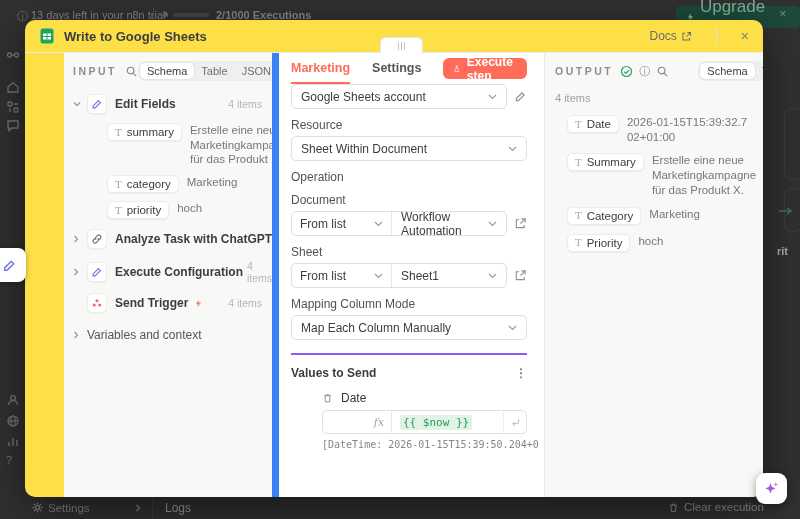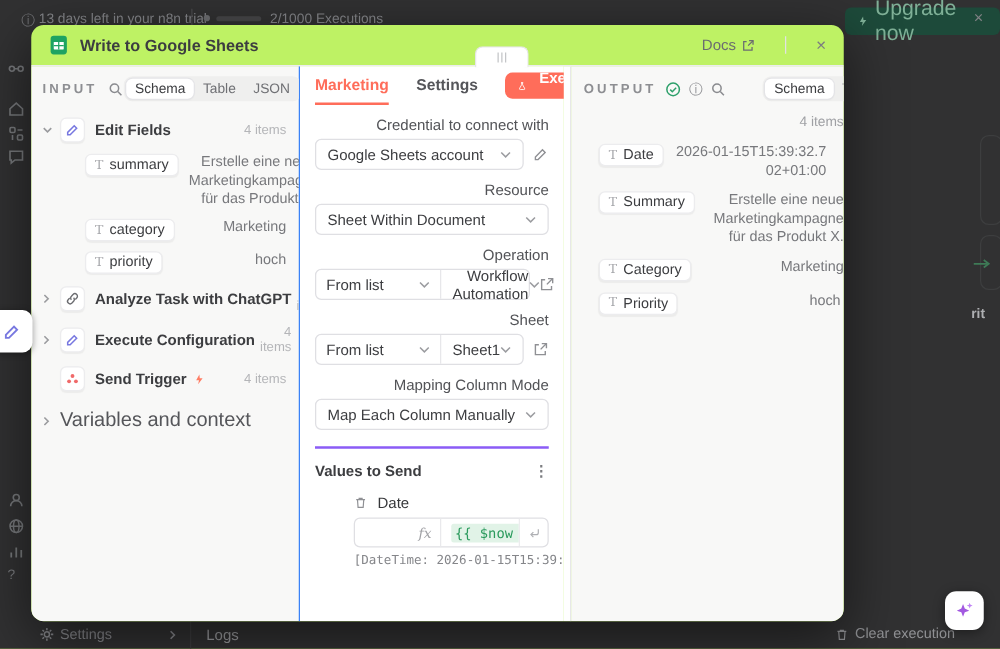--- a/index.html
+++ b/index.html
@@ -8,21 +8,21 @@
   svg { display:block; }
 
   
   .topbar { position:absolute; top:0; left:0; right:0; height:30px; font-size:11px; color:#85868a; }
   .tb-info { position:absolute; left:17px; top:9px; font-size:11px; color:#77787c; }
   .tb-trial { position:absolute; left:31px; top:9px; }
   .tb-sep { position:absolute; left:153px; top:7px; width:1px; height:14px; background:#4a4a4c; }
   .tb-dot { position:absolute; left:163px; top:12px; width:5px; height:5px; border-radius:50%; background:#6e6f72; }
   .tb-track { position:absolute; left:173px; top:13px; width:36px; height:4px; border-radius:2px; background:#474749; }
   .tb-fill { width:7px; height:4px; border-radius:2px; background:#7b7c80; }
-  .tb-exec { position:absolute; left:216px; top:9px; }
+  .tb-exec { position:absolute; left:216px; top:9px;font-weight:bold; }
   .tb-upgrade { position:absolute; left:676px; top:6px; height:22px; padding:0 10px; background:#1d4a3a; border-radius:5px; color:#7fb097; display:flex; align-items:center; gap:5px; font-size:17px; }
   .tb-close { position:absolute; left:779px; top:6px; font-size:13px; color:#818285; }
 
   .sidebar { position:absolute; left:0; top:30px; width:25px; bottom:0; }
   .sb-icon { position:absolute; left:6px; width:14px; height:14px; color:#76787b; }
   .sb-help { font-size:11px; color:#76787b; }
 
   .bottombar { position:absolute; left:0; right:0; bottom:0; height:22px; font-size:11.5px; color:#87888c; }
   .bb-gear { position:absolute; left:31px; top:4px; width:13px; height:13px; color:#87888c; }
   .bb-settings { position:absolute; left:48px; top:5px; }
@@ -33,53 +33,53 @@
 
   .canvas-hint-box1 { position:absolute; left:784px; top:108px; width:18px; height:72px; border:1px solid #3d3e3f; border-radius:7px; }
   .canvas-hint-box2 { position:absolute; left:784px; top:188px; width:18px; height:44px; border:1px solid #3d3e3f; border-radius:7px; }
   .canvas-arrow { position:absolute; left:778px; top:206px; color:#3e7a56; }
   .canvas-text { position:absolute; left:777px; top:245px; color:#aeafb2; font-size:11px; font-weight:bold; }
 
   
   .node-bubble { position:absolute; left:-7px; top:248px; width:33px; height:34px; background:#fff; border-radius:8px; box-shadow:0 1px 5px rgba(0,0,0,.35); display:flex; align-items:center; justify-content:center; z-index:30; }
 
   
-  .modal { position:absolute; left:25px; top:20px; width:650px; height:477px; background:#bef264; border-radius:10px; box-shadow:0 12px 45px rgba(0,0,0,.55); z-index:10; display:flex; flex-direction:column; overflow:hidden;text-align:right; }
+  .modal { position:absolute; left:25px; top:20px; width:738px; height:477px; background:#fde047; border-radius:10px; box-shadow:0 12px 45px rgba(0,0,0,.55); z-index:10; display:flex; flex-direction:column; overflow:hidden; }
   .m-header { height:33px; display:flex; align-items:center; padding:0 14px; border-bottom:1px solid #ececee; flex:none; position:relative; }
   .m-title { margin-left:9px; font-size:13px; font-weight:bold; color:#3c3d40; }
   .m-right { margin-left:auto; display:flex; align-items:center; gap:24px; }
   .m-docs { display:flex; align-items:center; gap:4px; font-size:12px; color:#6b6c70; }
   .m-hsep { width:1px; height:14px; background:#e2e2e4; }
   .m-close { font-size:14px; color:#7c7d81; line-height:1; }
   .drag-tab { position:absolute; left:355px; top:17px; width:43px; height:17px; background:#fff; border:1px solid #e6e6e8; border-bottom:none; border-radius:6px 6px 0 0; display:flex; align-items:center; justify-content:center; gap:2px; z-index:6; }
   .drag-tab i { display:block; width:1px; height:8px; background:#c4c5c8; }
 
   .m-body { flex:1; display:flex; min-height:0; }
 
   
-  .in-panel { width:215px; flex:none; background:#f8f8f7; border-right:1px solid #3b82f6; padding:8px 10px 0 9px; overflow:hidden; }
+  .in-panel { width:215px; flex:none; background:#f8f8f7; border-right:7px solid #3b82f6; padding:8px 10px 0 9px; overflow:hidden;margin-left:39px; }
   .panel-head { display:flex; align-items:center; margin-bottom:13px; }
   .panel-title { font-size:10.5px; font-weight:bold; letter-spacing:2.5px; color:#8d8e92; }
   .head-ico { margin-left:8px; color:#8a8b8f; }
   .seg { display:flex; background:#efefee; border-radius:7px; padding:2px; margin-left:auto; }
   .seg-item { padding:2px 7px; font-size:11px; color:#6f7074; border-radius:5px; white-space:nowrap; }
   .seg-item.active { background:#fff; color:#3c3d40; box-shadow:0 0 0 1px #e4e4e7, 0 1px 2px rgba(0,0,0,.06); }
 
   .trow { display:flex; align-items:center; margin-bottom:9px; }
   .chev { width:9px; margin-right:5px; color:#9a9b9e; flex:none; }
   .chev.empty { visibility:hidden; }
   .nicon { width:20px; height:20px; border-radius:5px; background:#fff; border:1px solid #ececee; box-shadow:0 1px 1px rgba(0,0,0,.05); display:flex; align-items:center; justify-content:center; margin-right:8px; flex:none; }
   .nlabel { font-size:12px; font-weight:bold; color:#3c3d40; white-space:nowrap; }
   .ncount { margin-left:auto; font-size:10.5px; color:#b4b5b8; font-weight:normal; padding-left:4px; }
   .frow { display:flex; align-items:flex-start; margin:0 0 8px 34px; }
   .pill { display:inline-flex; align-items:center; gap:5px; background:#fff; border:1px solid #ececee; border-radius:5px; padding:2px 7px; box-shadow:0 1px 1px rgba(0,0,0,.05); flex:none; }
   .pill .tglyph { font-size:10px; color:#a5a6aa; font-family:"DejaVu Serif", serif; }
   .pill .fname { font-size:11.5px; color:#3c3d40; }
   .fval { font-size:11.5px; color:#77787c; margin-left:8px; line-height:1.28; width:102px; }
-  .vars-row { display:flex; align-items:center; margin-top:15px; font-size:16px; color:#55565a; }
+  .vars-row { display:flex; align-items:center; margin-top:15px; font-size:12px; color:#55565a; }
 
   
   .p-panel { flex:1; background:#fff; padding:0 12px; overflow:hidden; position:relative; }
   .ptabs { display:flex; align-items:center; height:31px; }
   .ptab { font-size:12.5px; font-weight:bold; color:#55565a; margin-right:22px; height:100%; display:flex; align-items:center; border-bottom:2px solid transparent; }
   .ptab.active { color:#ff6d5a; border-bottom-color:#ff6d5a; }
   .execute-btn { margin-left:auto; background:#ff6d5a; color:#fff; font-size:12px; font-weight:bold; border-radius:6px; height:21px; padding:0 10px; display:flex; align-items:center; gap:6px; }
   .flabel { font-size:12px; color:#525357; margin:9px 0 4px; }
   .fieldrow { display:flex; align-items:center; gap:7px; }
   .fselect { flex:1; height:25px; border:1px solid #dfdfe3; border-radius:5px; background:#fff; display:flex; align-items:center; justify-content:space-between; padding:0 9px; font-size:12px; color:#3c3d40; }
@@ -365,21 +365,20 @@
         <span class="ptab active">Marketing</span>
         <span class="ptab">Settings</span>
         <span class="execute-btn">
           <svg width="11" height="12" viewBox="0 0 14 14" fill="none" stroke="#fff" stroke-width="1.3">
               <path d="M5.3 1.5h3.4M6.3 1.5v3.2l-3 5.2a1.4 1.4 0 0 0 1.2 2.1h5a1.4 1.4 0 0 0 1.2-2.1l-3-5.2V1.5"></path>
             </svg>
           <span>Execute step</span>
         </span>
       </div>
 
-      <div class="flabel">Credential to connect with</div>
       <div class="fieldrow">
         <span class="fselect">
           <span>Google Sheets account</span>
           <span class="dd-chev">
               <svg width="9" height="6" viewBox="0 0 9 6" fill="none" stroke="currentColor" stroke-width="1.2">
                 <polyline points="1,1 4.5,4.5 8,1"></polyline>
               </svg>
             </span>
         </span>
         <span class="sidebtn">
@@ -396,20 +395,21 @@
           <span class="dd-chev">
               <svg width="9" height="6" viewBox="0 0 9 6" fill="none" stroke="currentColor" stroke-width="1.2">
                 <polyline points="1,1 4.5,4.5 8,1"></polyline>
               </svg>
             </span>
         </span>
       </div>
 
       <div class="flabel">Operation</div>
 
+      <div class="flabel">Document</div>
       <div class="fieldrow">
         <span class="combo">
           <span class="combo-mode">
             <span>From list</span>
             <span class="dd-chev">
                 <svg width="9" height="6" viewBox="0 0 9 6" fill="none" stroke="currentColor" stroke-width="1.2">
                   <polyline points="1,1 4.5,4.5 8,1"></polyline>
                 </svg>
               </span>
           </span>

